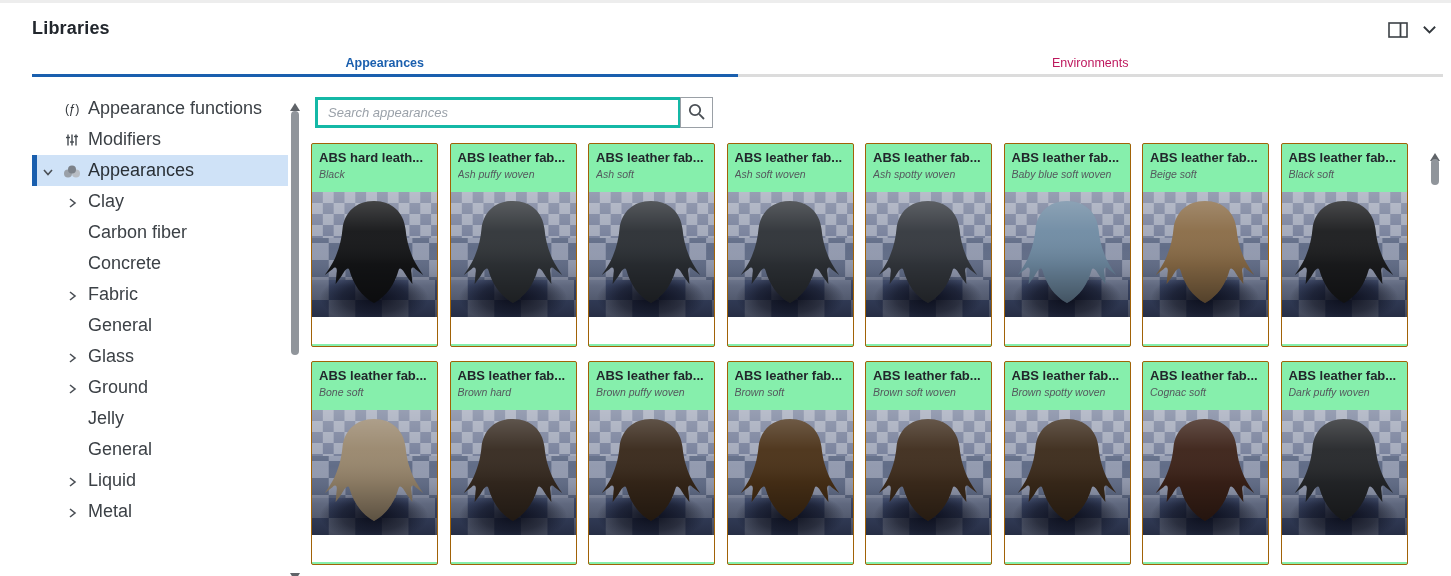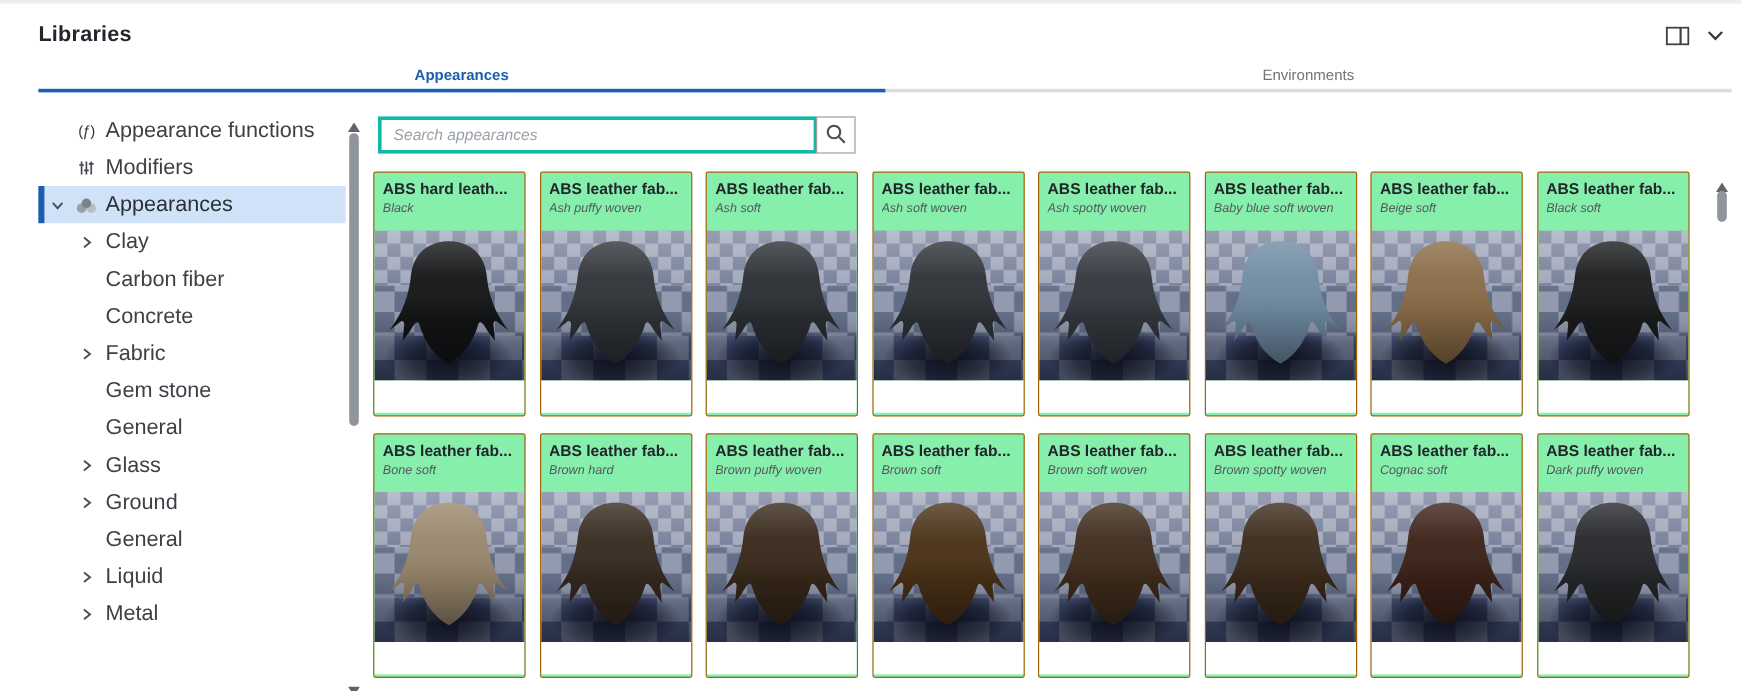--- a/index.html
+++ b/index.html
@@ -4,21 +4,21 @@
 <style>
   html,body{margin:0;padding:0;background:#fff;font-family:"Liberation Sans",sans-serif;}
   .app{position:relative;width:1451px;height:576px;background:#fff;overflow:hidden;border-top:3px solid #ededed;box-sizing:border-box;}
 
   .page-title{position:absolute;left:32px;top:15px;font-size:18px;font-weight:bold;color:#22272d;letter-spacing:.2px;text-align:center;}
 
   .win-icons{position:absolute;right:14px;top:19px;display:flex;align-items:center;gap:14px;}
   .win-icons .ib{display:flex;align-items:center;justify-content:center;cursor:pointer;}
 
   .tabs{position:absolute;left:32px;top:46px;width:1411px;height:28px;display:flex;}
-  .tab{flex:1;text-align:center;font-size:12.5px;padding-top:7px;color:#737373;border-bottom:3px solid #dcdcdc;cursor:pointer;box-sizing:border-box;}
+  .tab{flex:1;text-align:center;font-size:12.5px;padding-top:7px;color:#be185d;border-bottom:3px solid #dcdcdc;cursor:pointer;box-sizing:border-box;}
   .tab.active{color:#1a5fae;font-weight:bold;border-bottom-color:#1a5fae;}
 
   .sidebar{position:absolute;left:32px;top:90px;width:256px;}
   .srow{position:relative;height:31px;display:flex;align-items:center;cursor:pointer;}
   .srow.selected{background:#cfe2f7;border-left:5px solid #1a5fae;margin-left:0;}
   .srow.selected .s-chevron{left:5px;}
   .s-chevron{position:absolute;left:10px;top:9px;width:14px;height:14px;}
   .s-chevron.lvl1{left:34px;}
   .s-icon{position:absolute;left:27px;top:8px;width:26px;height:16px;display:flex;align-items:center;justify-content:center;}
   .srow.selected .s-icon{left:22px;}
@@ -153,36 +153,36 @@
       <div class="srow">
         <span class="s-label">Concrete</span>
       </div>
       <div class="srow">
         <span class="s-chevron lvl1"><svg width="12" height="12" viewBox="0 0 12 12">
             <path d="M4 2l5 4-5 4" fill="none" stroke="#4a4f55" stroke-width="1.6"></path>
           </svg></span>
         <span class="s-label">Fabric</span>
       </div>
       <div class="srow">
-        <span class="s-label">Gem stone</span>
-      </div>
-      <div class="srow">
         <span class="s-label">General</span>
       </div>
       <div class="srow">
         <span class="s-chevron lvl1"><svg width="12" height="12" viewBox="0 0 12 12">
             <path d="M4 2l5 4-5 4" fill="none" stroke="#4a4f55" stroke-width="1.6"></path>
           </svg></span>
         <span class="s-label">Glass</span>
       </div>
       <div class="srow">
         <span class="s-chevron lvl1"><svg width="12" height="12" viewBox="0 0 12 12">
             <path d="M4 2l5 4-5 4" fill="none" stroke="#4a4f55" stroke-width="1.6"></path>
           </svg></span>
         <span class="s-label">Ground</span>
+      </div>
+      <div class="srow">
+        <span class="s-label">Jelly</span>
       </div>
       <div class="srow">
         <span class="s-label">General</span>
       </div>
       <div class="srow">
         <span class="s-chevron lvl1"><svg width="12" height="12" viewBox="0 0 12 12">
             <path d="M4 2l5 4-5 4" fill="none" stroke="#4a4f55" stroke-width="1.6"></path>
           </svg></span>
         <span class="s-label">Liquid</span>
       </div>

